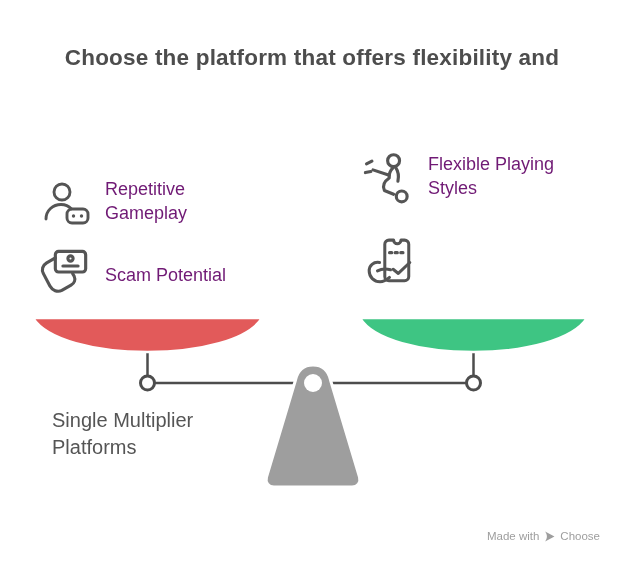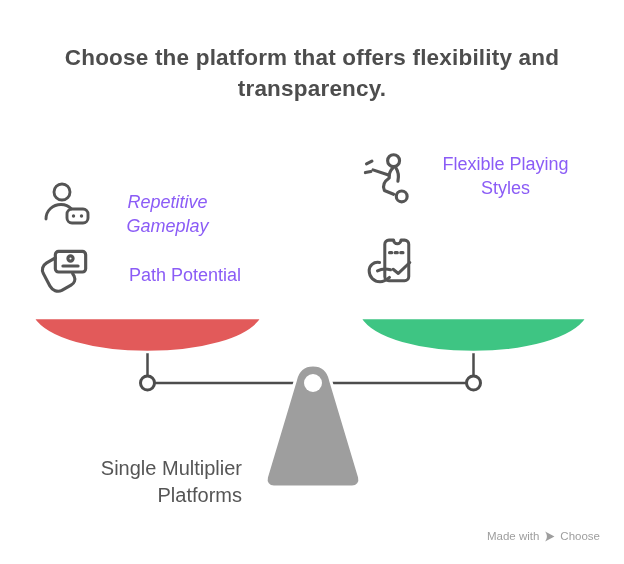--- a/index.html
+++ b/index.html
@@ -26,44 +26,42 @@
     color: #4d4d4d;
     letter-spacing: 0.2px;
   }
   .icon { position: absolute; display: block; }
   .icon svg { display: block; width: 100%; height: 100%; }
   .feature-label {
     position: absolute;
     font-size: 18px;
     line-height: 24px;
     font-weight: 400;
-    color: #8b5cf6;
-    text-align: center;
+    color: #701a75;
   }
   .i1 { left: 42px;  top: 180px; width: 48px; height: 48px; }
-  .l1 { left: 105px; top: 190px; width: 125px; font-style: italic; }
+  .l1 { left: 105px; top: 177px; width: 125px; }
   .i2 { left: 38px;  top: 246px; width: 52px; height: 52px; }
   .l2 { left: 105px; top: 263px; width: 160px; }
   .i3 { left: 360px; top: 152px; width: 52px; height: 52px; }
   .l3 { left: 428px; top: 152px; width: 155px; }
   .i4 { left: 365px; top: 236px; width: 50px; height: 52px; }
   .l4 { left: 428px; top: 240px; width: 130px; }
   .scale-svg {
     position: absolute;
     left: 0; top: 300px;
     width: 624px; height: 200px;
   }
   .pan-label {
     position: absolute;
-    text-align: right;
+    text-align: left;
     font-size: 20px;
     line-height: 27px;
     font-weight: 500;
     color: #555555;
-    margin-top: 48px;
   }
   .pl-left  { left: 52px;  top: 407px; width: 190px; }
   .pl-right { left: 364px; top: 408px; width: 220px; white-space: nowrap; }
   .watermark {
     position: absolute;
     right: 24px;
     bottom: 22px;
     display: flex;
     align-items: center;
     gap: 5px;
@@ -72,42 +70,42 @@
     color: #9e9e9e;
     cursor: pointer;
   }
   .watermark svg { display: block; }
 </style>
 </head>
 <body>
 
 <div class="canvas">
 
-  <h1 class="title"><span>Choose the platform that offers flexibility and</span><br><span>transparency.</span></h1>
+  <h1 class="title"><span>Choose the platform that offers flexibility and</span><br></h1>
 
   <span class="icon i1">
     <svg viewBox="0 0 48 48" fill="none" stroke="#555555" stroke-width="2.9" stroke-linecap="round" stroke-linejoin="round">
       <circle cx="20" cy="12" r="8"></circle>
       <path d="M4,39 C4,30.5 11,24.5 19,24.5 C23.5,24.5 27,26.2 29.2,28.8"></path>
       <rect x="25" y="29" width="21" height="14" rx="5"></rect>
       <circle cx="31.5" cy="36" r="1.7" fill="#555555" stroke="none"></circle>
       <circle cx="39.5" cy="36" r="1.7" fill="#555555" stroke="none"></circle>
     </svg>
   </span>
   <div class="feature-label l1">Repetitive Gameplay</div>
 
   <span class="icon i2">
     <svg viewBox="0 0 48 48" fill="none" stroke="#555555" stroke-width="2.9" stroke-linecap="round" stroke-linejoin="round">
       <rect x="16" y="5" width="28" height="19" rx="3"></rect>
       <circle cx="30" cy="11.5" r="2.4"></circle>
       <path d="M23,18.5 L37,18.5"></path>
       <path d="M16,11 L8,15.5 C4.2,17.8 3,22 5,25.5 L11,37 C13.2,41 18,43 22,41 L30.5,36.2 C33.6,34.4 34.8,31 33.4,28 L32,25.5"></path>
     </svg>
   </span>
-  <div class="feature-label l2">Path Potential</div>
+  <div class="feature-label l2">Scam Potential</div>
 
   <span class="icon i3">
     <svg viewBox="0 0 48 48" fill="none" stroke="#555555" stroke-width="2.9" stroke-linecap="round" stroke-linejoin="round">
       <circle cx="31" cy="8" r="5.5"></circle>
       <path d="M6,11 L11,8.5"></path>
       <path d="M5,19 L10,18"></path>
       <path d="M12,16.5 L27,21.5"></path>
       <path d="M31,14 C28,17 26.5,20.5 27,24 C22.5,27 20.5,31 22.5,35.5 L31,39"></path>
       <path d="M35,27 C36,22.5 35,17.5 33,14.5"></path>
       <circle cx="38.5" cy="41" r="5"></circle>

